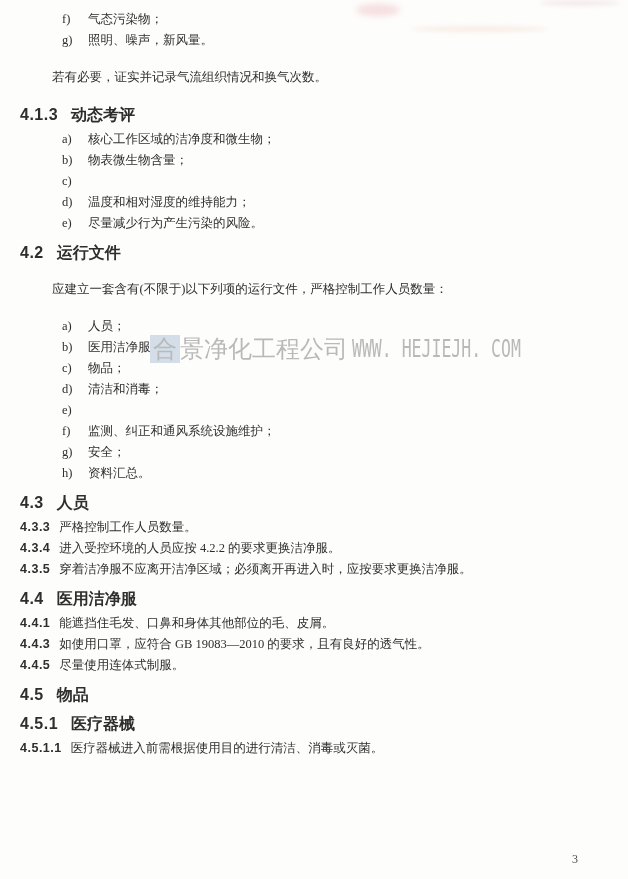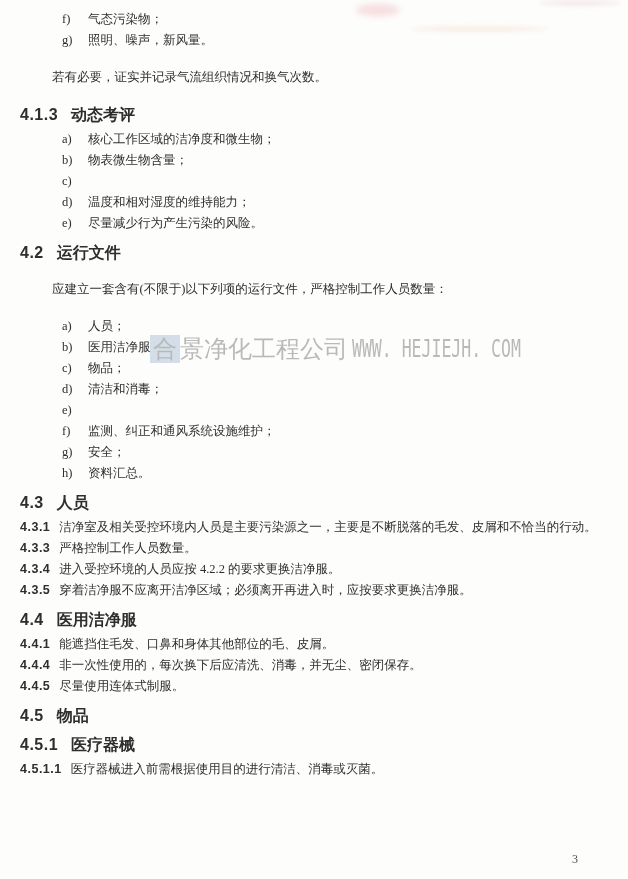--- a/index.html
+++ b/index.html
@@ -122,29 +122,28 @@
       <span class="lbl">g)</span>
       <span>安全；</span>
     </div>
   <div class="li">
       <span class="lbl">h)</span>
       <span>资料汇总。</span>
     </div>
 
   <div class="heading"><span class="num">4.3</span><span>人员</span></div>
 
-  <p class="clause"><span class="num">4.3.1</span><span>洁净室及相关受控环境内人员是主要污染源之一，主要是不断脱落的毛发、皮屑和不恰当的行动。</span></p>
   <p class="clause"><span class="num">4.3.3</span><span>严格控制工作人员数量。</span></p>
   <p class="clause"><span class="num">4.3.4</span><span>进入受控环境的人员应按 4.2.2 的要求更换洁净服。</span></p>
   <p class="clause"><span class="num">4.3.5</span><span>穿着洁净服不应离开洁净区域；必须离开再进入时，应按要求更换洁净服。</span></p>
 
   <div class="heading"><span class="num">4.4</span><span>医用洁净服</span></div>
 
   <p class="clause"><span class="num">4.4.1</span><span>能遮挡住毛发、口鼻和身体其他部位的毛、皮屑。</span></p>
-  <p class="clause"><span class="num">4.4.4</span><span>非一次性使用的，每次换下后应清洗、消毒，并无尘、密闭保存。</span></p>
+  <p class="clause"><span class="num">4.4.3</span><span>如使用口罩，应符合 GB 19083—2010 的要求，且有良好的透气性。</span></p>
   <p class="clause"><span class="num">4.4.5</span><span>尽量使用连体式制服。</span></p>
 
   <div class="heading"><span class="num">4.5</span><span>物品</span></div>
 
   <div class="heading"><span class="num">4.5.1</span><span>医疗器械</span></div>
 
   <p class="clause"><span class="num">4.5.1.1</span><span>医疗器械进入前需根据使用目的进行清洁、消毒或灭菌。</span></p>
 
 </div>
 

